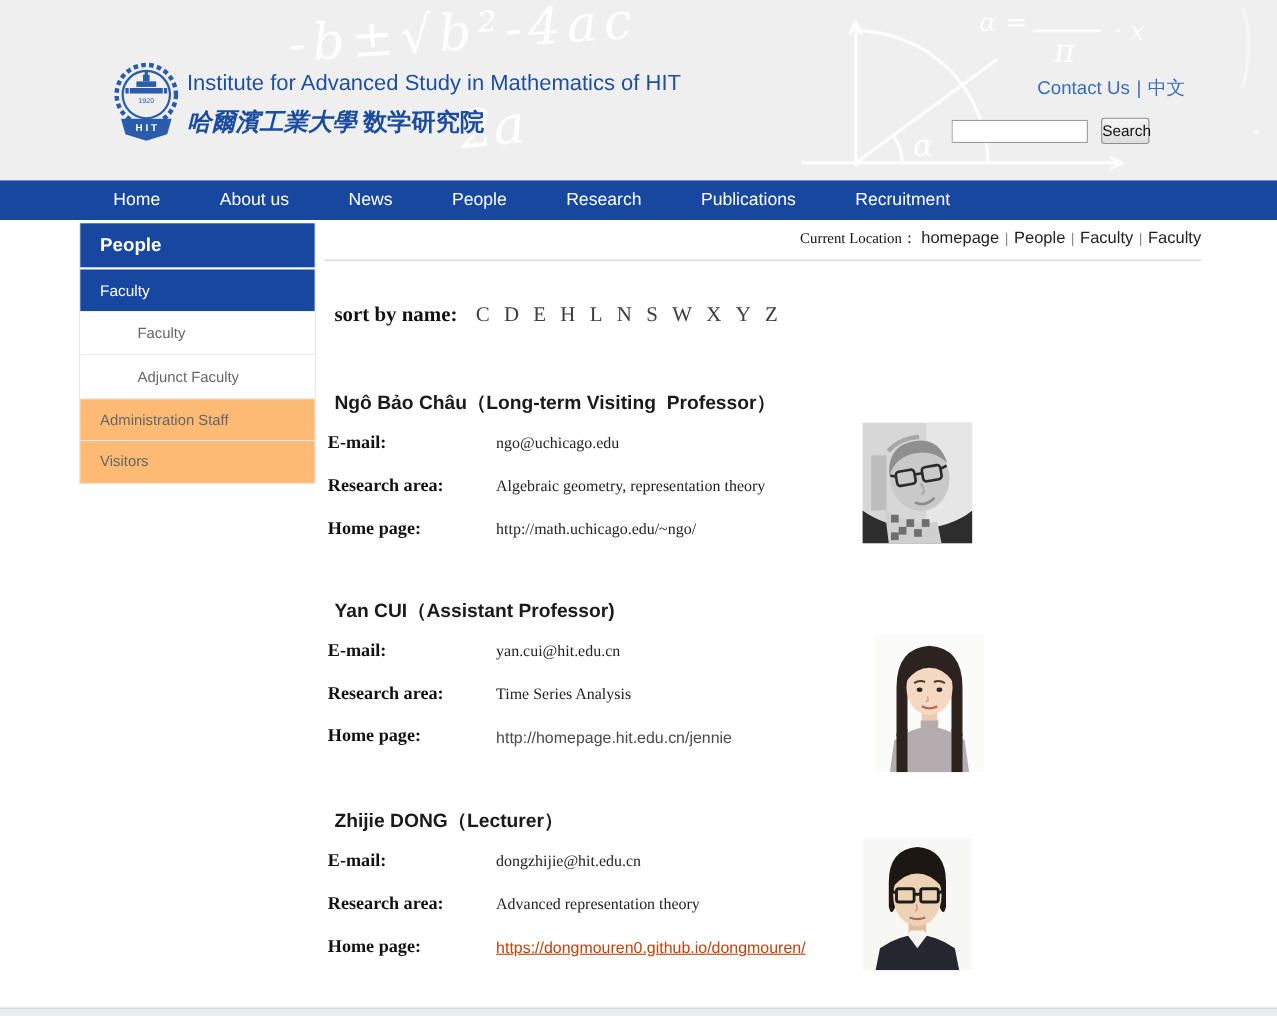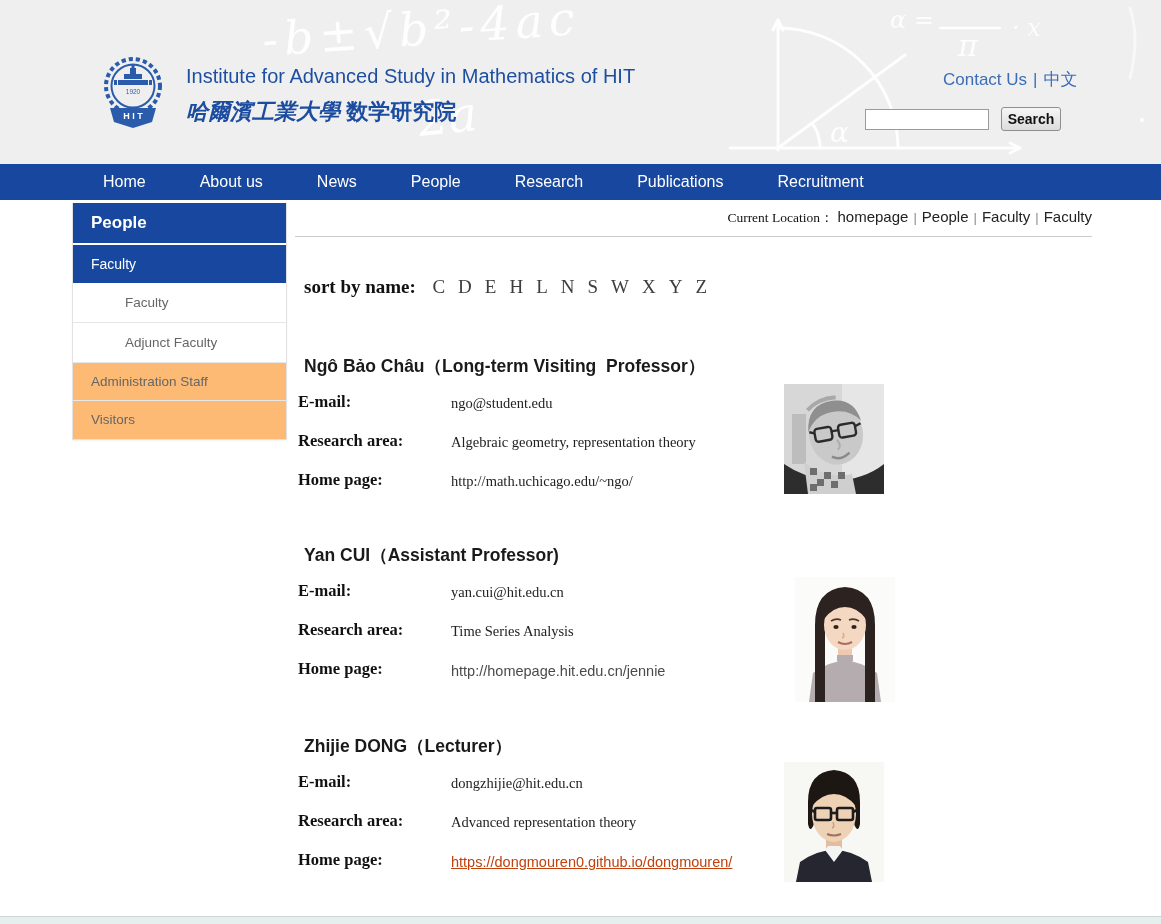--- a/index.html
+++ b/index.html
@@ -8,34 +8,34 @@
 
   
   .site-header { position:absolute; left:0; top:0; width:1161px; height:164px; background:#efeff0; overflow:hidden; }
   .decor-text { position:absolute; color:#ffffff; font-family:"DejaVu Serif", serif; font-style:italic; pointer-events:none; }
   .decor-f1 { left:262px; top:2px; font-size:46px; letter-spacing:6px; transform:rotate(-4deg); opacity:.95; }
   .decor-f2 { left:418px; top:88px; font-size:48px; opacity:.95; transform:rotate(-6deg); }
   .decor-svg { position:absolute; left:690px; top:0; pointer-events:none; }
 
   .brand { position:absolute; left:100px; top:56px; display:flex; align-items:flex-start; }
   .brand-logo { width:66px; height:76px; }
-  .brand-titles { margin-left:20px; padding-top:8px; }
+  .brand-titles { margin-left:4px; padding-top:8px; }
   .title-en { color:#1c4f9f; font-size:20px; line-height:24px; }
   .title-zh { color:#1b4c9f; font-size:22px; line-height:42px; margin-top:2px; }
   .zh-cal { font-family:"DejaVu Serif", serif; font-style:italic; font-weight:bold; }
   .zh-bold { font-weight:bold; font-family:"Liberation Sans", sans-serif; }
 
   .top-links { position:absolute; left:943px; top:68px; font-size:17px; color:#3a6db6; }
   .top-links a { color:#3a6db6; text-decoration:none; cursor:pointer; }
   .top-links .sep { color:#3a6db6; padding:0 6px; }
 
   .search-area { position:absolute; left:865px; top:107px; display:flex; align-items:center; }
   .search-input { width:124px; height:21px; border:1px solid #9a9a9a; background:#ffffff; font-size:13px; padding:0 4px; }
-  .search-btn { margin-left:12px; width:60px; height:24px; font-size:14px; font-family:"Liberation Sans", sans-serif;
-                background:linear-gradient(#f6f6f6,#dcdcdc); border:1px solid #8f8f8f; border-radius:3px; color:#111; cursor:pointer;font-weight:bold; }
+  .search-btn { margin-left:12px; width:44px; height:24px; font-size:14px; font-family:"Liberation Sans", sans-serif;
+                background:linear-gradient(#f6f6f6,#dcdcdc); border:1px solid #8f8f8f; border-radius:3px; color:#111; cursor:pointer; }
 
   
   .main-nav { position:absolute; left:0; top:164px; width:1161px; height:36px; background:#17479e; display:flex; align-items:center; padding-left:76px; }
   .main-nav .nav-item { list-style:none; color:#ffffff; font-size:16px; padding:0 27px; cursor:pointer; font-stretch:condensed; }
 
   
   .sidebar { position:absolute; left:72px; top:203px; width:215px; border:1px solid #e2e2e2; border-top:none; background:#fff; box-shadow:0 1px 2px rgba(0,0,0,.05); }
   .sb-title { height:40px; line-height:40px; background:#17479e; color:#fff; font-weight:bold; font-size:17px; padding-left:18px; cursor:pointer; }
   .sb-active { height:38px; line-height:38px; background:#17479e; color:#fff; font-size:14px; padding-left:18px; margin-top:2px; cursor:pointer; }
   .sb-sub { height:40px; line-height:40px; color:#666; font-size:13.5px; padding-left:52px; border-bottom:1px solid #e7e7e7; cursor:pointer; background:#fff; }
@@ -150,21 +150,21 @@
 <div class="bc-divider"></div>
 
 <div class="sort-row">
   <span class="sort-label">sort by name:</span><span class="sort-letter">C</span><span class="sort-letter">D</span><span class="sort-letter">E</span><span class="sort-letter">H</span><span class="sort-letter">L</span><span class="sort-letter">N</span><span class="sort-letter">S</span><span class="sort-letter">W</span><span class="sort-letter">X</span><span class="sort-letter">Y</span><span class="sort-letter">Z</span>
 </div>
 
 <section class="entry entry-1">
   <h3 class="entry-name">Ngô Bảo Châu（Long-term Visiting  Professor）</h3>
   <div class="f-row">
     <span class="f-lbl">E-mail:</span>
-    <span class="f-val">ngo@student.edu</span>
+    <span class="f-val">ngo@uchicago.edu</span>
   </div>
   <div class="f-row">
     <span class="f-lbl">Research area:</span>
     <span class="f-val">Algebraic geometry, representation theory</span>
   </div>
   <div class="f-row">
     <span class="f-lbl">Home page:</span>
     <span class="f-val">http://math.uchicago.edu/~ngo/</span>
   </div>
   <svg class="photo photo-1" width="100" height="110" viewBox="0 0 100 110">

